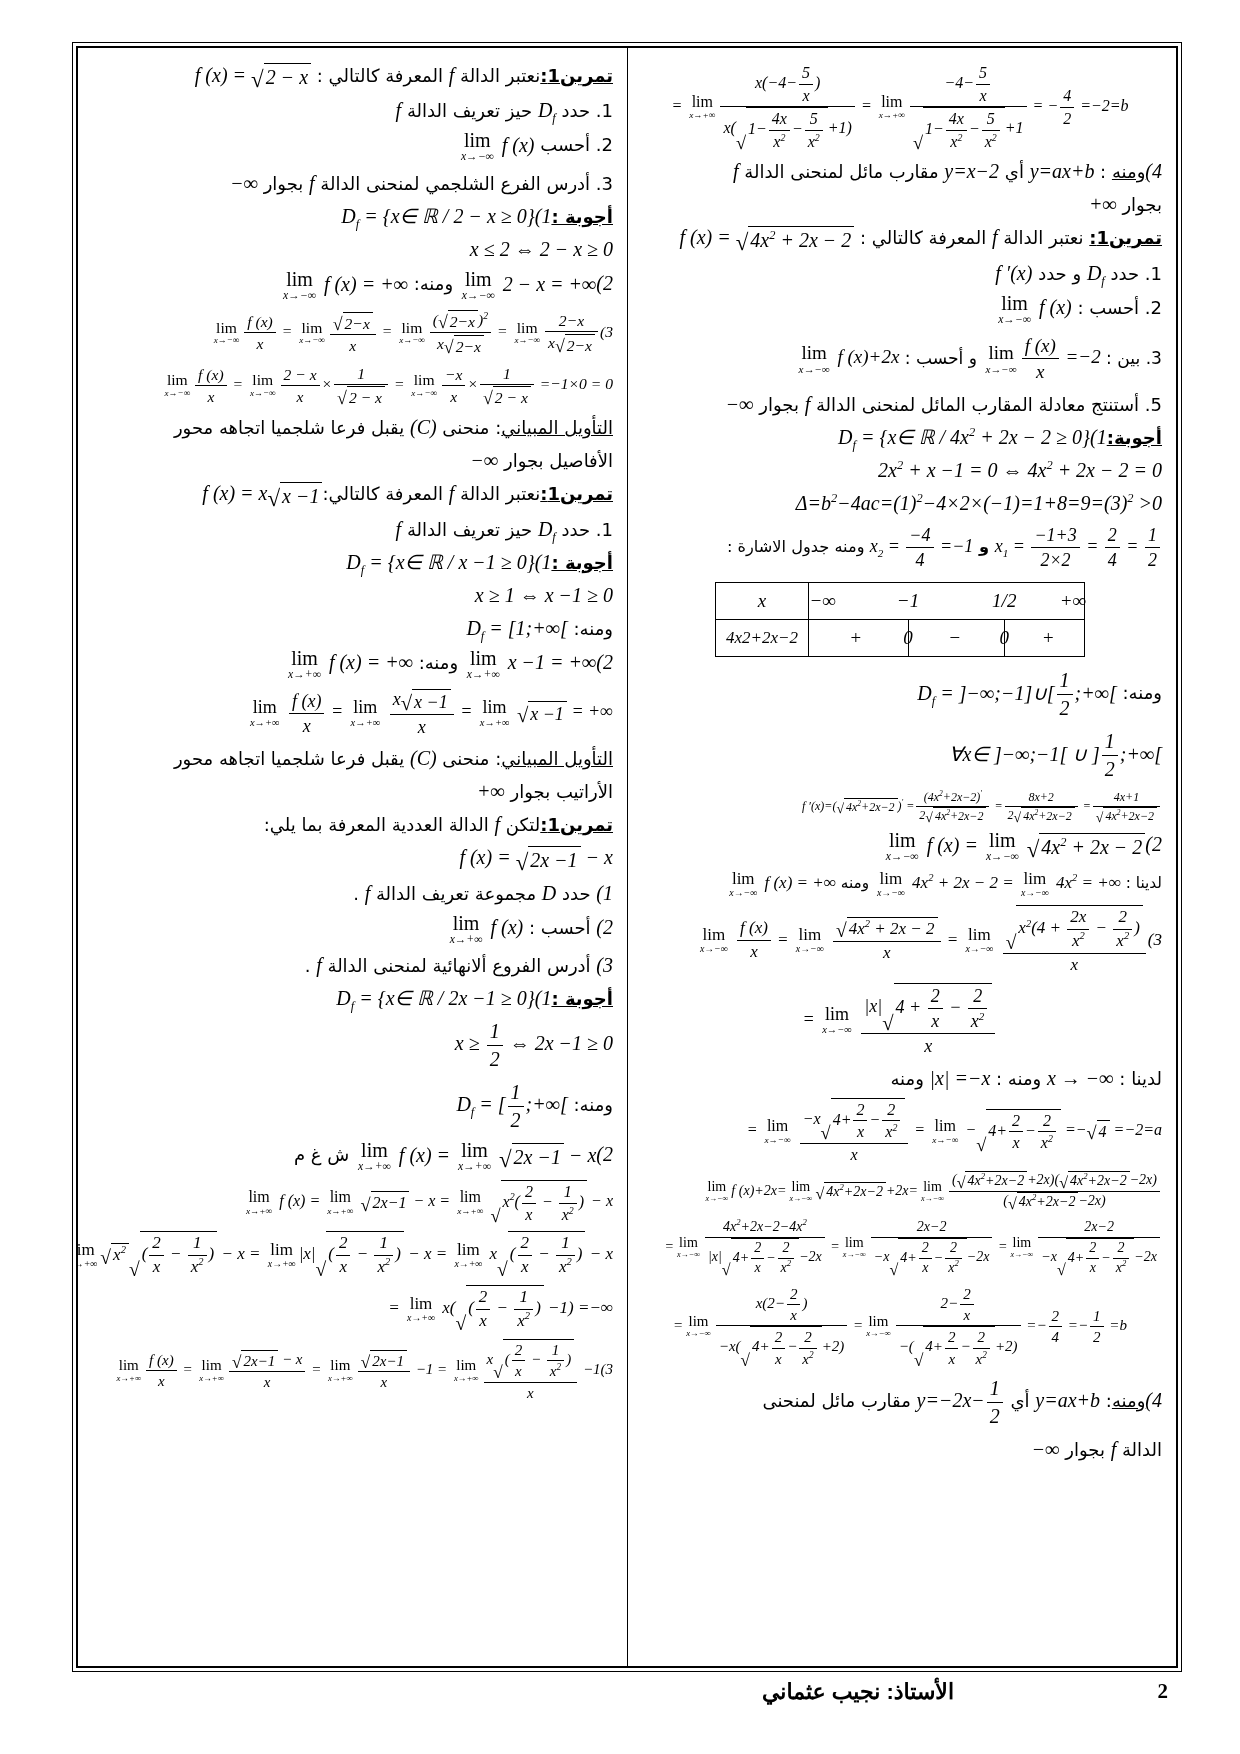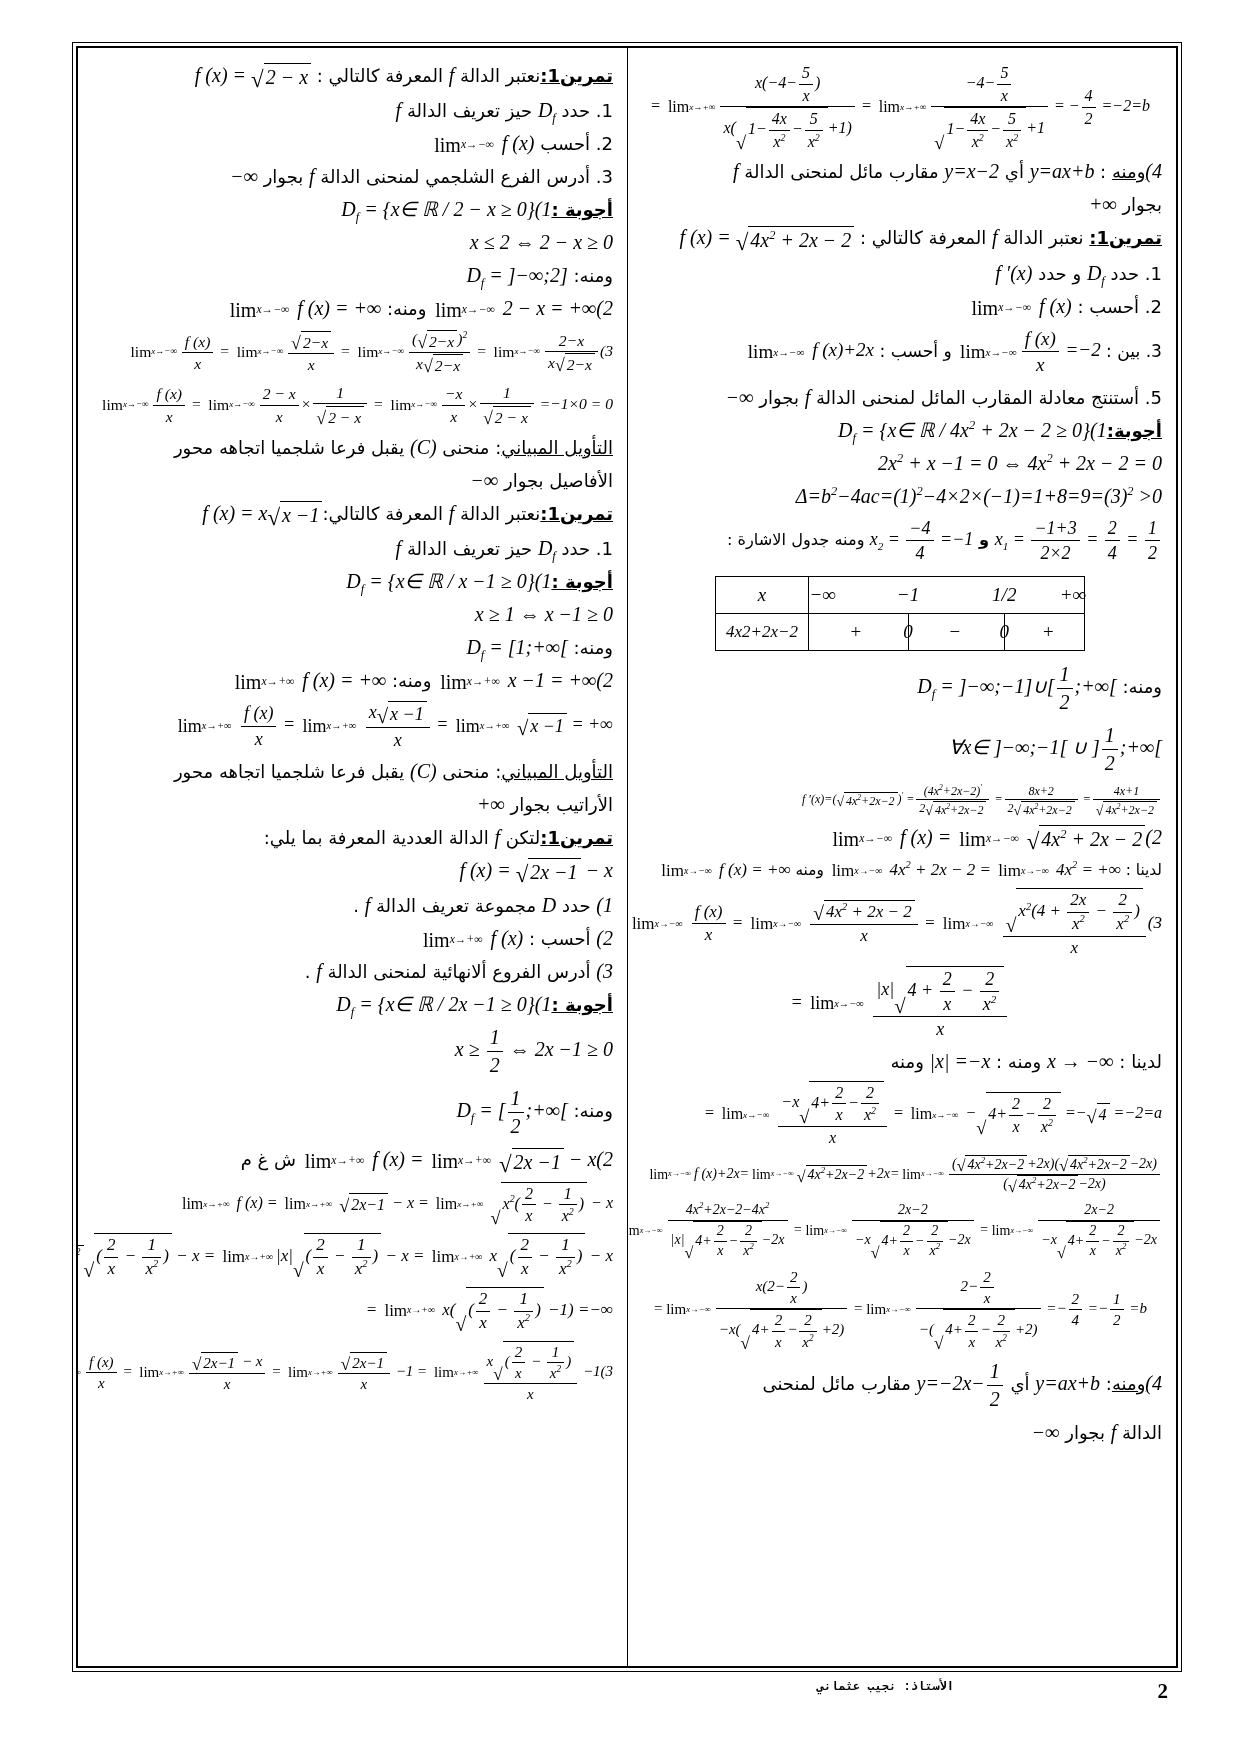--- a/index.html
+++ b/index.html
@@ -21,38 +21,38 @@
         font-style:italic;white-space:nowrap;}
   .math sup{font-size:0.62em;line-height:0;vertical-align:super;}
   .math sub{font-size:0.62em;line-height:0;vertical-align:sub;}
   .frac{display:inline-flex;flex-direction:column;vertical-align:middle;
         text-align:center;margin:0 2px;}
   .frac>.num{border-bottom:1.4px solid #000;padding:0 3px;display:block;}
   .frac>.den{padding:0 3px;display:block;}
   .sqrt{display:inline-flex;align-items:flex-end;vertical-align:middle;}
   .sqrt>.rad{font-style:normal;font-size:1.15em;line-height:1;}
   .sqrt>.sqin{border-top:1.5px solid #000;padding:0 3px 0 2px;display:inline-block;}
-  .lim{display:inline-flex;flex-direction:row;align-items:center;
+  .lim{display:inline-flex;flex-direction:column;align-items:center;
        vertical-align:middle;margin:0 3px;}
   .lim>.limt{font-style:normal;line-height:1.05;}
   .lim>.limb{font-size:0.58em;line-height:1.1;font-style:italic;}
   
   .sgtable{direction:ltr;width:368px;margin:10px auto 10px auto;border:1.6px solid #000;
            font-family:"Liberation Serif",serif;font-style:italic;font-size:19px;}
   .sgrow{display:flex;height:36px;align-items:center;}
   .sgrow+.sgrow{border-top:1.4px solid #000;}
   .sglabel{width:92px;text-align:center;border-right:1.4px solid #000;
            align-self:stretch;display:flex;align-items:center;justify-content:center;}
   .sgzone{position:relative;flex:1;align-self:stretch;}
   .sgzone span{position:absolute;top:50%;transform:translate(-50%,-50%);}
   .sgtick{position:absolute;top:0;bottom:0;width:0;border-left:1.3px solid #000;}
   
   .footer{position:absolute;left:72px;top:1679px;width:1110px;height:30px;}
   .footer-name{position:absolute;right:228px;top:0;font-weight:bold;
-               font-family:Liberation Mono, monospace;font-size:12px;}
+               font-family:Liberation Sans, sans-serif;font-size:22px;}
   .footer-page{position:absolute;right:14px;top:0;font-weight:bold;font-size:21px;
                font-family:"Liberation Serif",serif;}
 </style>
 </head>
 <body>
 
 <div class="page">
   <div class="frame-outer">
     <div class="frame-inner">
       <div class="cols">
@@ -413,21 +413,20 @@
                   <span class="sqin">2 − x</span>
                 </span></span></div>
             <div class="ln"><span class="ar">1. حدد </span><span class="math" dir="ltr">D<sub>f</sub></span><span class="ar"> حيز تعريف الدالة </span><span class="math" dir="ltr">f</span></div>
             <div class="ln"><span class="ar">2. أحسب </span><span class="math" dir="ltr"><span class="lim">
                   <span class="limt">lim</span>
                   <span class="limb">x→−∞</span>
                 </span> f (x)</span></div>
             <div class="ln"><span class="ar">3. أدرس الفرع الشلجمي لمنحنى الدالة </span><span class="math" dir="ltr">f</span><span class="ar"> بجوار </span><span class="math" dir="ltr">−∞</span></div>
             <div class="ln"><span class="ar hd">أجوبة :</span><span class="math" dir="ltr">(1</span><span class="math" dir="ltr">D<sub>f</sub> = {x∈ ℝ / 2 − x ≥ 0}</span></div>
             <div class="ln"><span class="math" dir="ltr">x ≤ 2 ⇔ 2 − x ≥ 0</span></div>
-            <div class="ln"><span class="ar">ومنه: </span><span class="math" dir="ltr">D<sub>f</sub> = ]−∞;2]</span></div>
             <div class="ln"><span class="math" dir="ltr">(2</span><span class="math" dir="ltr"><span class="lim">
                   <span class="limt">lim</span>
                   <span class="limb">x→−∞</span>
                 </span> 2 − x = +∞</span><span class="ar"> ومنه: </span><span class="math" dir="ltr"><span class="lim">
                   <span class="limt">lim</span>
                   <span class="limb">x→−∞</span>
                 </span> f (x) = +∞</span></div>
             <div class="ln" style="font-size: 15.6px;"><span class="math" dir="ltr">(3</span><span class="math" dir="ltr"><span class="lim">
                   <span class="limt">lim</span>
                   <span class="limb">x→−∞</span>

